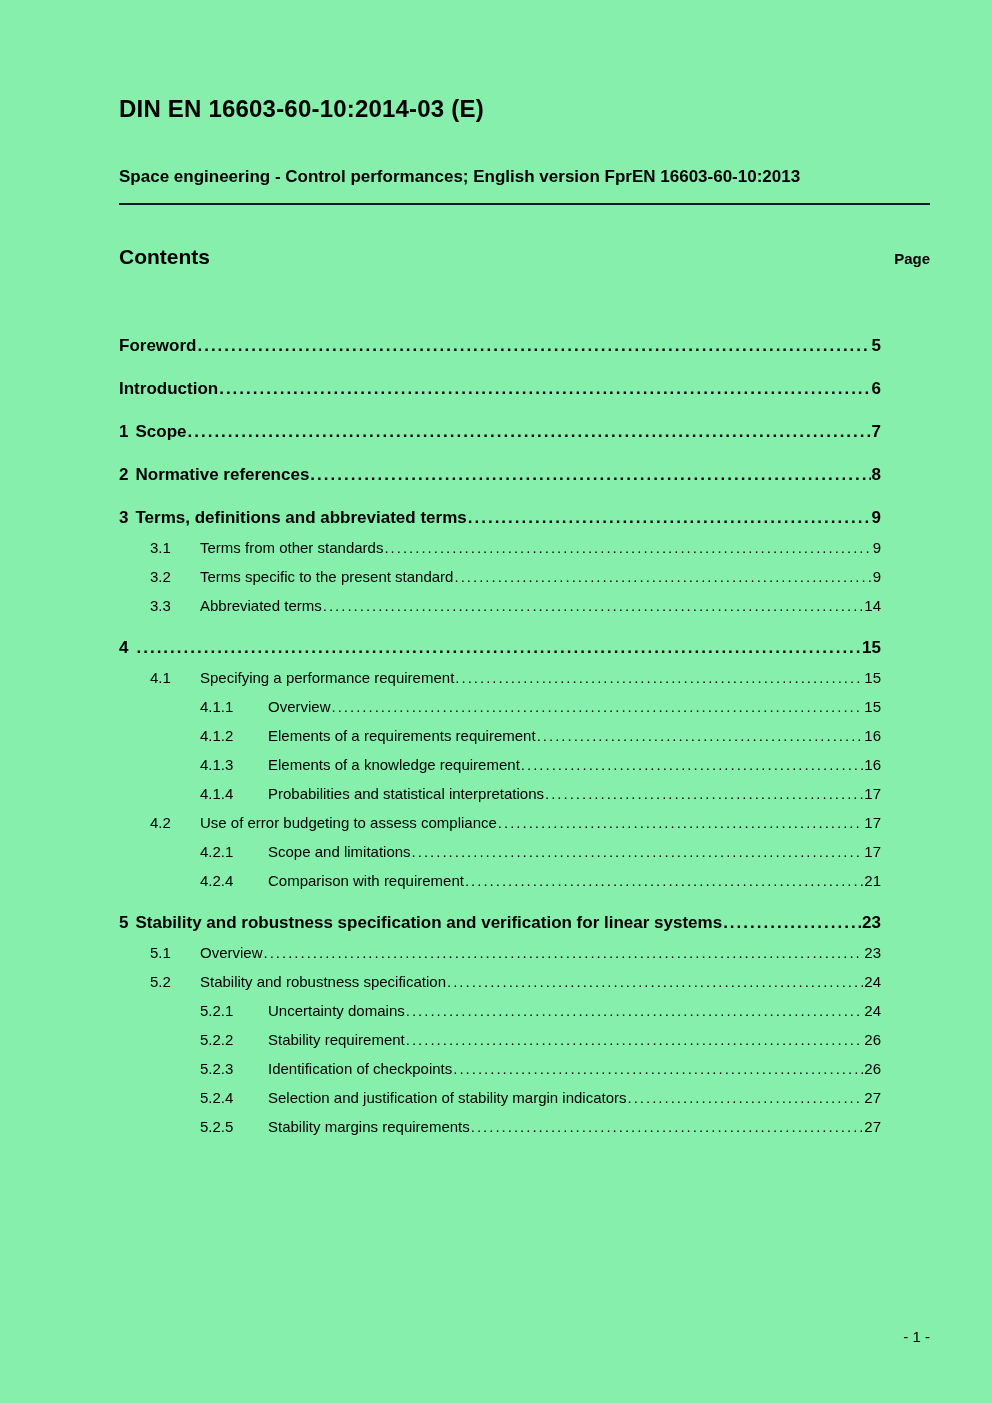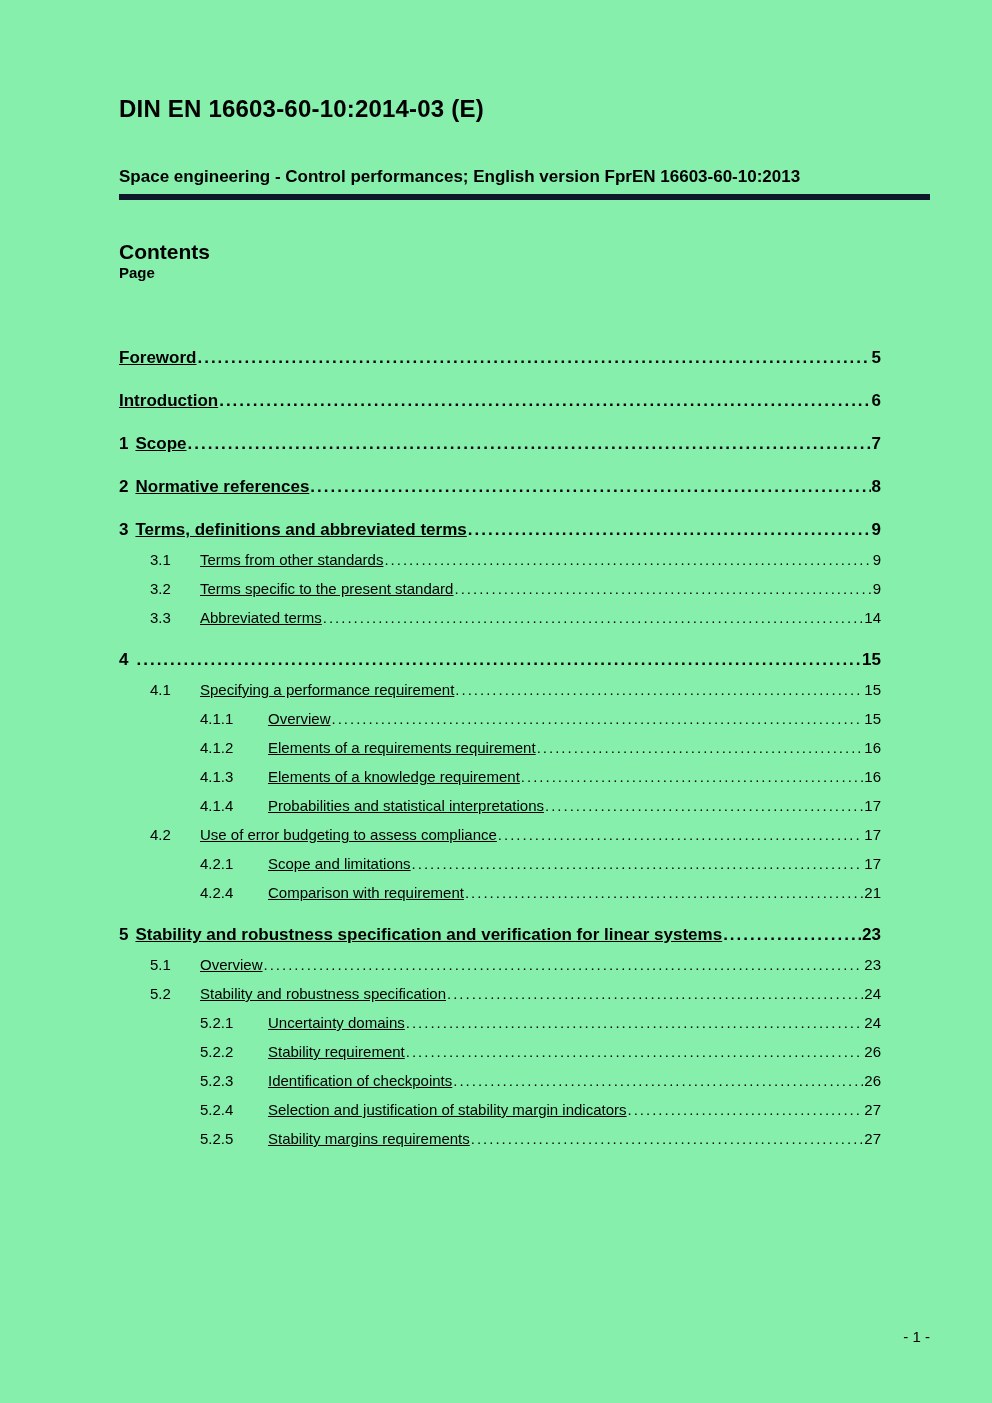--- a/index.html
+++ b/index.html
@@ -19,30 +19,29 @@
   }
   .doc-title {
     font-size: 24px;
     font-weight: bold;
     letter-spacing: 0.2px;
   }
   .doc-subtitle {
     margin-top: 44px;
     font-size: 17px;
     font-weight: bold;
-    padding-bottom: 7px;
-    border-bottom: 6px solid #0f172a;
+    padding-bottom: 16px;
+    border-bottom: 2px solid #0f172a;
     white-space: nowrap;
   }
   .contents-line {
     margin-top: 40px;
     display: flex;
     align-items: baseline;
     justify-content: space-between;
-    flex-direction: column;
   }
   .contents-heading {
     font-size: 21px;
     font-weight: bold;
   }
   .page-col-label {
     font-size: 15px;
     font-weight: bold;
   }
   .toc {
@@ -65,21 +64,21 @@
     padding: 6px 0;
     justify-content: center;
   }
   .toc-row.level1 { margin-left: 31px; }
   .toc-row.level2 { margin-left: 81px; }
   .toc-num { flex-shrink: 0; }
   .level0 .toc-num { margin-right: 7px; }
   .level0 .toc-num:empty { display: none; margin: 0; }
   .level1 .toc-num { width: 50px; }
   .level2 .toc-num { width: 68px; }
-  .toc-label { flex-shrink: 0; text-decoration: underline; }
+  .toc-label { flex-shrink: 0; }
   .toc-dots {
     flex: 1;
     min-width: 0;
     overflow: hidden;
     white-space: nowrap;
     margin: 0 1px;
   }
   .toc-dots::after {
     content: "..........................................................................................................................................................................................................................................";
     letter-spacing: 2px;

